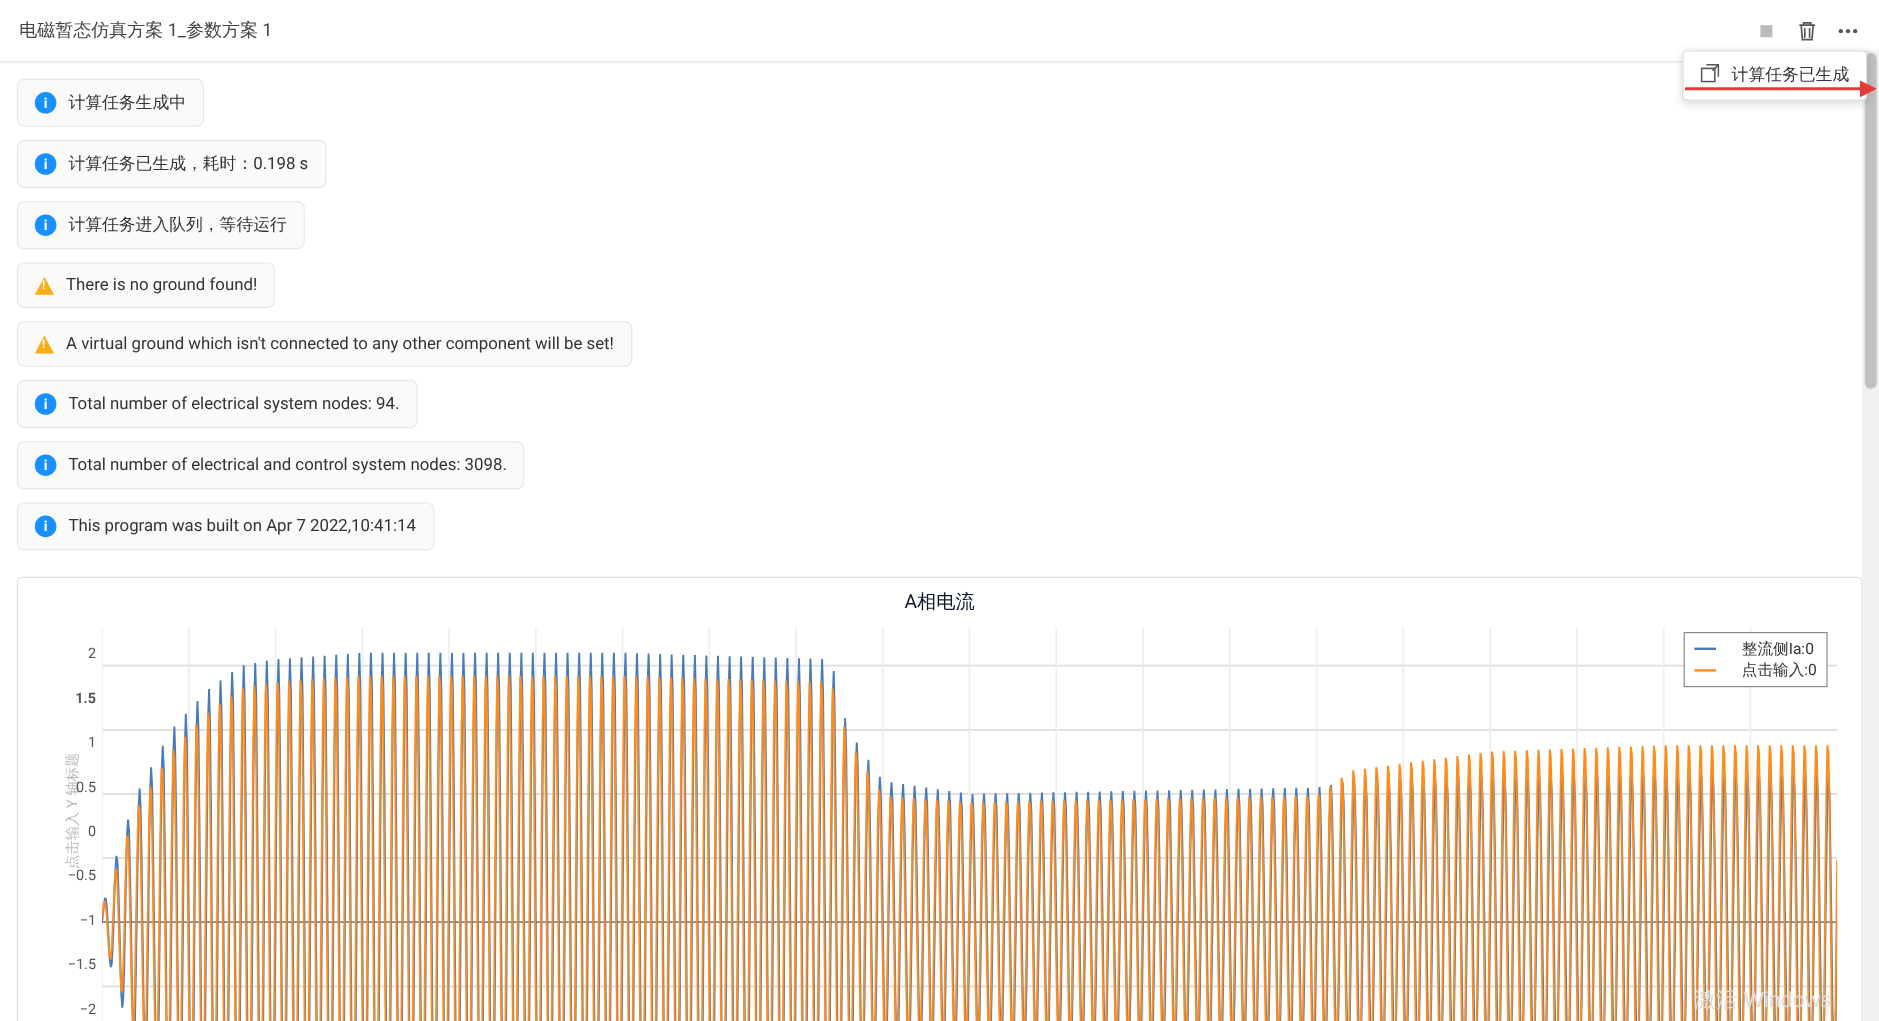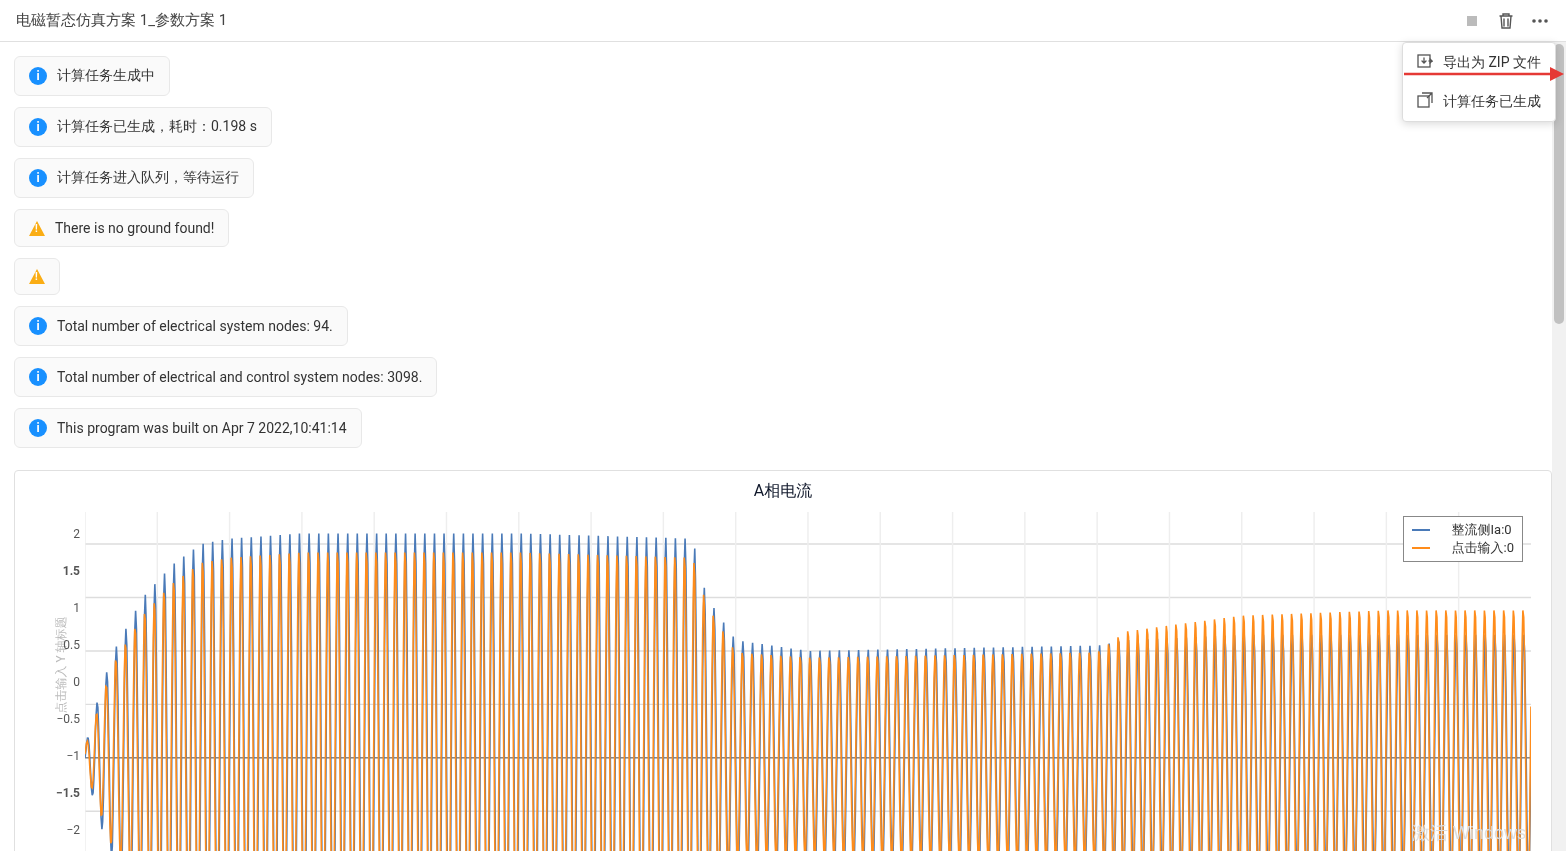--- a/index.html
+++ b/index.html
@@ -12,21 +12,21 @@
       height: 851px;
       overflow: hidden;
       position: relative;
     }
     .header {
       display: flex;
       align-items: center;
       justify-content: space-between;
       padding: 8px 16px;
       border-bottom: 1px solid #e0e0e0;
-      height: 42px;
+      height: 52px;
     }
     .header-title {
       font-size: 15px;
       color: #444;
     }
     .header-actions {
       display: flex;
       gap: 14px;
       align-items: center;
     }
@@ -239,29 +239,20 @@
           <circle cx="15" cy="3" r="1.8" fill="#555"></circle>
         </svg>
     </span>
   </div>
 </div>
 
 <div class="dropdown-menu">
   <div class="dropdown-item">
     <span>
       <svg width="16" height="16" viewBox="0 0 16 16">
-          <rect x="1" y="2" width="12" height="12" fill="none" stroke="#555" stroke-width="1.3"></rect>
-          <path d="M7 5v5M5 8l2 2 2-2M12 8h3l-2-2m2 2l-2 2" stroke="#555" stroke-width="1.3" fill="none" stroke-linecap="round"></path>
-        </svg>
-    </span>
-    <span>导出为 ZIP 文件</span>
-  </div>
-  <div class="dropdown-item">
-    <span>
-      <svg width="16" height="16" viewBox="0 0 16 16">
           <rect x="1" y="4" width="11" height="11" fill="none" stroke="#555" stroke-width="1.3"></rect>
           <path d="M5 1h10v10M10 6L15 1" stroke="#555" stroke-width="1.3" fill="none"></path>
         </svg>
     </span>
     <span>计算任务已生成</span>
   </div>
 </div>
 
 <div class="red-arrow">
   <svg width="160" height="24" viewBox="0 0 160 24">
@@ -283,20 +274,21 @@
       <div class="msg-row"><div class="msg-card">
           <span class="info-icn">i</span>
           <span>计算任务进入队列，等待运行</span>
         </div></div>
       <div class="msg-row"><div class="msg-card">
           <span class="warn-icn"></span>
           <span>There is no ground found!</span>
         </div></div>
       <div class="msg-row"><div class="msg-card">
           <span class="warn-icn"></span>
+          <span>A virtual ground which isn't connected to any other component will be set!</span>
         </div></div>
       <div class="msg-row"><div class="msg-card">
           <span class="info-icn">i</span>
           <span>Total number of electrical system nodes: 94.</span>
         </div></div>
       <div class="msg-row"><div class="msg-card">
           <span class="info-icn">i</span>
           <span>Total number of electrical and control system nodes: 3098.</span>
         </div></div>
       <div class="msg-row"><div class="msg-card">
@@ -314,21 +306,21 @@
           <span class="legend-line" style="background: rgb(74, 122, 184);"></span>
           <span>整流侧Ia:0</span>
         </div>
         <div class="legend-row">
           <span class="legend-line" style="background: rgb(255, 140, 26);"></span>
           <span>点击输入:0</span>
         </div>
       </div>
       <div class="y-ticks" id="y-ticks">
           <div class="y-tick" style="top: 317.826px;">−2</div>
-          <div class="y-tick" style="top: 280.87px; font-weight: bold;">−1.5</div>
+          <div class="y-tick" style="top: 280.87px;">−1.5</div>
           <div class="y-tick" style="top: 243.913px;">−1</div>
           <div class="y-tick" style="top: 206.957px;">−0.5</div>
           <div class="y-tick" style="top: 170px;">0</div>
           <div class="y-tick" style="top: 133.043px;">0.5</div>
           <div class="y-tick" style="top: 96.087px;">1</div>
           <div class="y-tick" style="top: 59.1304px; font-weight: bold;">1.5</div>
           <div class="y-tick" style="top: 22.1739px;">2</div>
         </div>
       <svg class="plot-area" id="plot-svg" preserveAspectRatio="none" viewBox="0 0 1000 340">
           <line x1="0" y1="317.82608695652175" x2="1000" y2="317.82608695652175" stroke="#ddd" stroke-width="1"></line>

